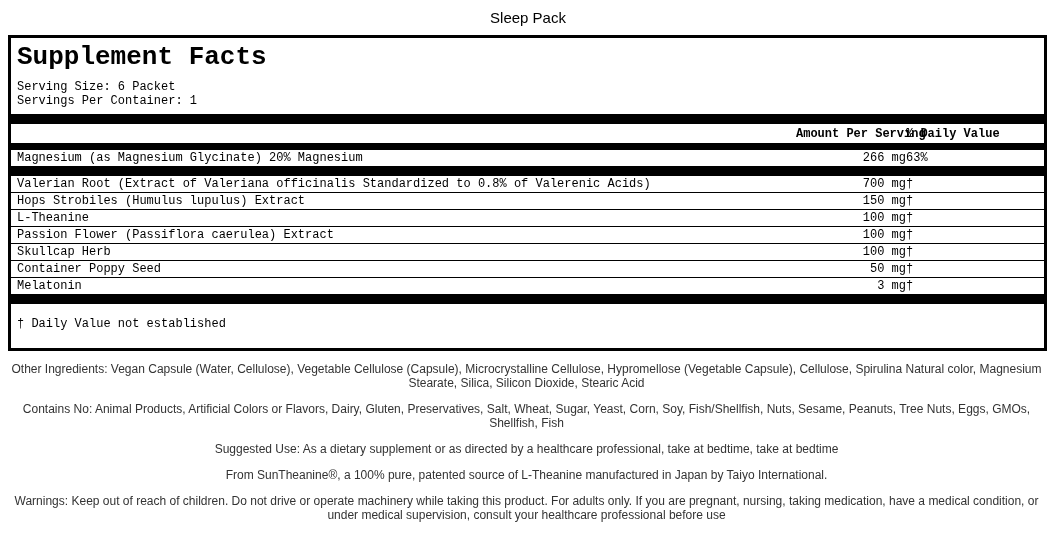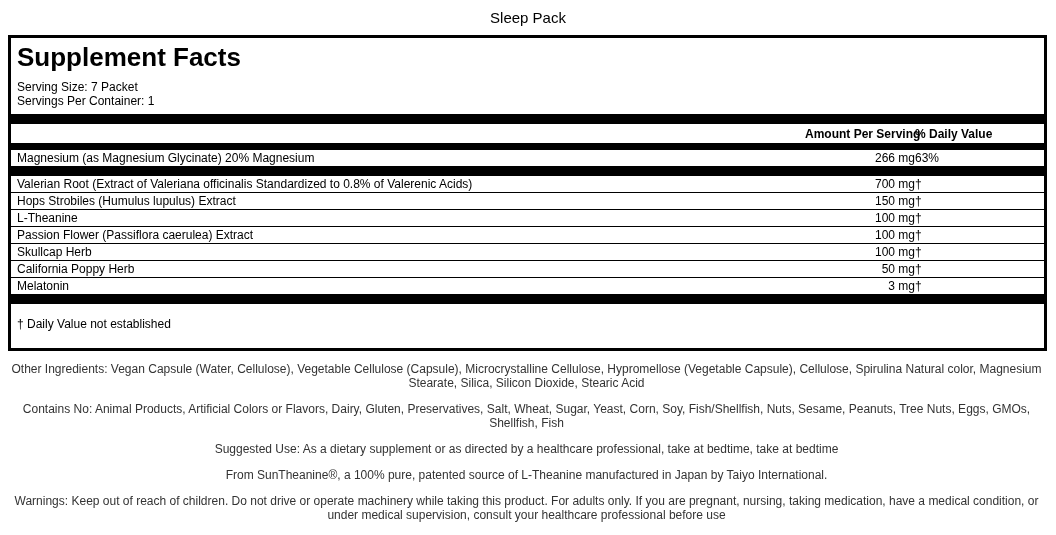--- a/index.html
+++ b/index.html
@@ -18,21 +18,21 @@
     line-height: 18px;
     color: #000000;
   }
   .facts-box {
     margin: 8px 8px 0 8px;
     width: 1039px;
     box-sizing: border-box;
     border: 3px solid #000000;
     background: #ffffff;
   }
-  .inner-pad { padding-left: 6px; padding-right: 8px; }
+  .inner-pad { padding-left: 6px; padding-right: 17px; font-family: Liberation Mono, monospace; }
   .sf-title {
     font-size: 26px;
     font-weight: bold;
     margin: 5px 0 9px 0;
     line-height: 28px;
   }
   .serving-line {
     font-size: 12px;
     line-height: 14px;
   }
@@ -73,21 +73,21 @@
   }
   .paragraphs p:first-child { margin-top: 11px; }
 </style>
 </head>
 <body>
 
 <div class="page-title">Sleep Pack</div>
 
 <div class="facts-box">
   <div class="sf-title inner-pad">Supplement Facts</div>
-  <div class="serving-line inner-pad">Serving Size: 7 Packet</div>
+  <div class="serving-line inner-pad">Serving Size: 6 Packet</div>
   <div class="serving-line inner-pad">Servings Per Container: 1</div>
 
   <div class="bar bar-thick bar-top"></div>
 
   <div class="row col-header inner-pad">
     <span class="name"></span>
     <span class="amt">Amount Per Serving</span>
     <span class="dv">% Daily Value</span>
   </div>
 
@@ -123,21 +123,21 @@
         <span class="name">Passion Flower (Passiflora caerulea) Extract</span>
         <span class="amt">100 mg</span>
         <span class="dv">†</span>
       </div>
       <div class="row inner-pad thin-sep">
         <span class="name">Skullcap Herb</span>
         <span class="amt">100 mg</span>
         <span class="dv">†</span>
       </div>
       <div class="row inner-pad thin-sep">
-        <span class="name">California Poppy Herb</span>
+        <span class="name">Container Poppy Seed</span>
         <span class="amt">50 mg</span>
         <span class="dv">†</span>
       </div>
       <div class="row inner-pad">
         <span class="name">Melatonin</span>
         <span class="amt">3 mg</span>
         <span class="dv">†</span>
       </div>
     </div>
 

